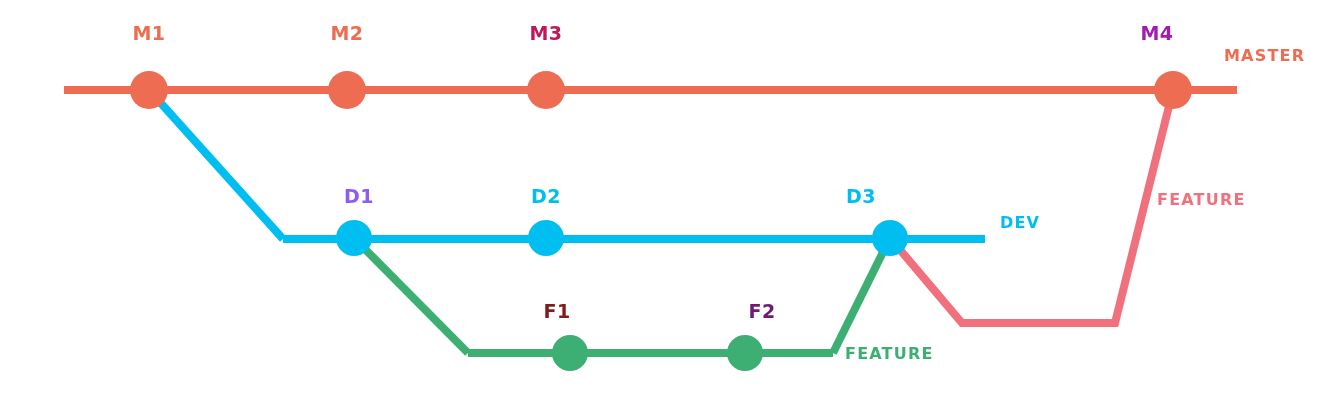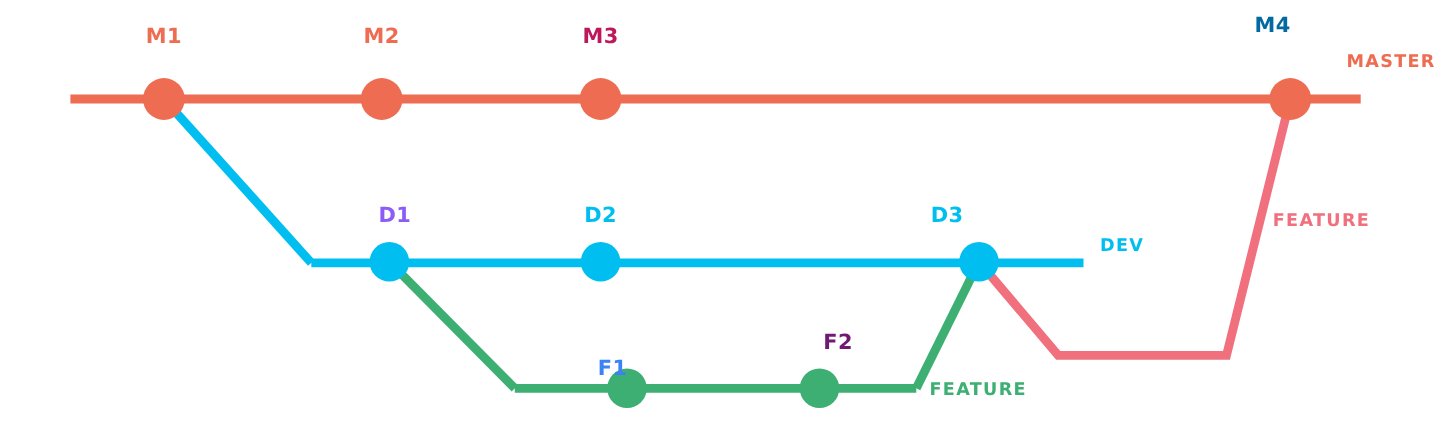--- a/index.html
+++ b/index.html
@@ -63,25 +63,25 @@
         <circle cx="890" cy="238" r="18" fill="#00bff0"></circle>
         <circle cx="570" cy="353" r="18" fill="#3daf73"></circle>
         <circle cx="745" cy="353" r="18" fill="#3daf73"></circle>
       </g>
   </svg>
 
   <div id="commit-label-layer">
       <div class="commit-label" style="left: 149px; top: 22px; color: rgb(238, 108, 82);">M1</div>
       <div class="commit-label" style="left: 347px; top: 22px; color: rgb(238, 108, 82);">M2</div>
       <div class="commit-label" style="left: 546px; top: 22px; color: #be185d;">M3</div>
-      <div class="commit-label" style="left: 1157px; top: 12px; color: #0369a1;">M4</div>
+      <div class="commit-label" style="left: 1157px; top: 22px; color: #a21caf;">M4</div>
       <div class="commit-label" style="left: 344px; top: 185px; color: #8b5cf6; margin-left: 15px;">D1</div>
       <div class="commit-label" style="left: 546px; top: 185px; color: rgb(0, 191, 240);">D2</div>
       <div class="commit-label" style="left: 861px; top: 185px; color: rgb(0, 191, 240);">D3</div>
-      <div class="commit-label" style="left: 557px; top: 300px; color: #3b82f6; margin-top: 24px;">F1</div>
+      <div class="commit-label" style="left: 557px; top: 300px; color: #7f1d1d;">F1</div>
       <div class="commit-label" style="left: 762px; top: 300px; color: #701a75;">F2</div>
     </div>
   <div id="branch-label-layer">
       <div class="branch-label" style="left: 1224px; top: 46px; color: rgb(238, 108, 82);">MASTER</div>
       <div class="branch-label" style="left: 1000px; top: 213px; color: rgb(0, 191, 240);">DEV</div>
       <div class="branch-label" style="left: 845px; top: 344px; color: rgb(61, 175, 115);">FEATURE</div>
       <div class="branch-label" style="left: 1157px; top: 190px; color: rgb(240, 112, 126);">FEATURE</div>
     </div>
 
 </div>

